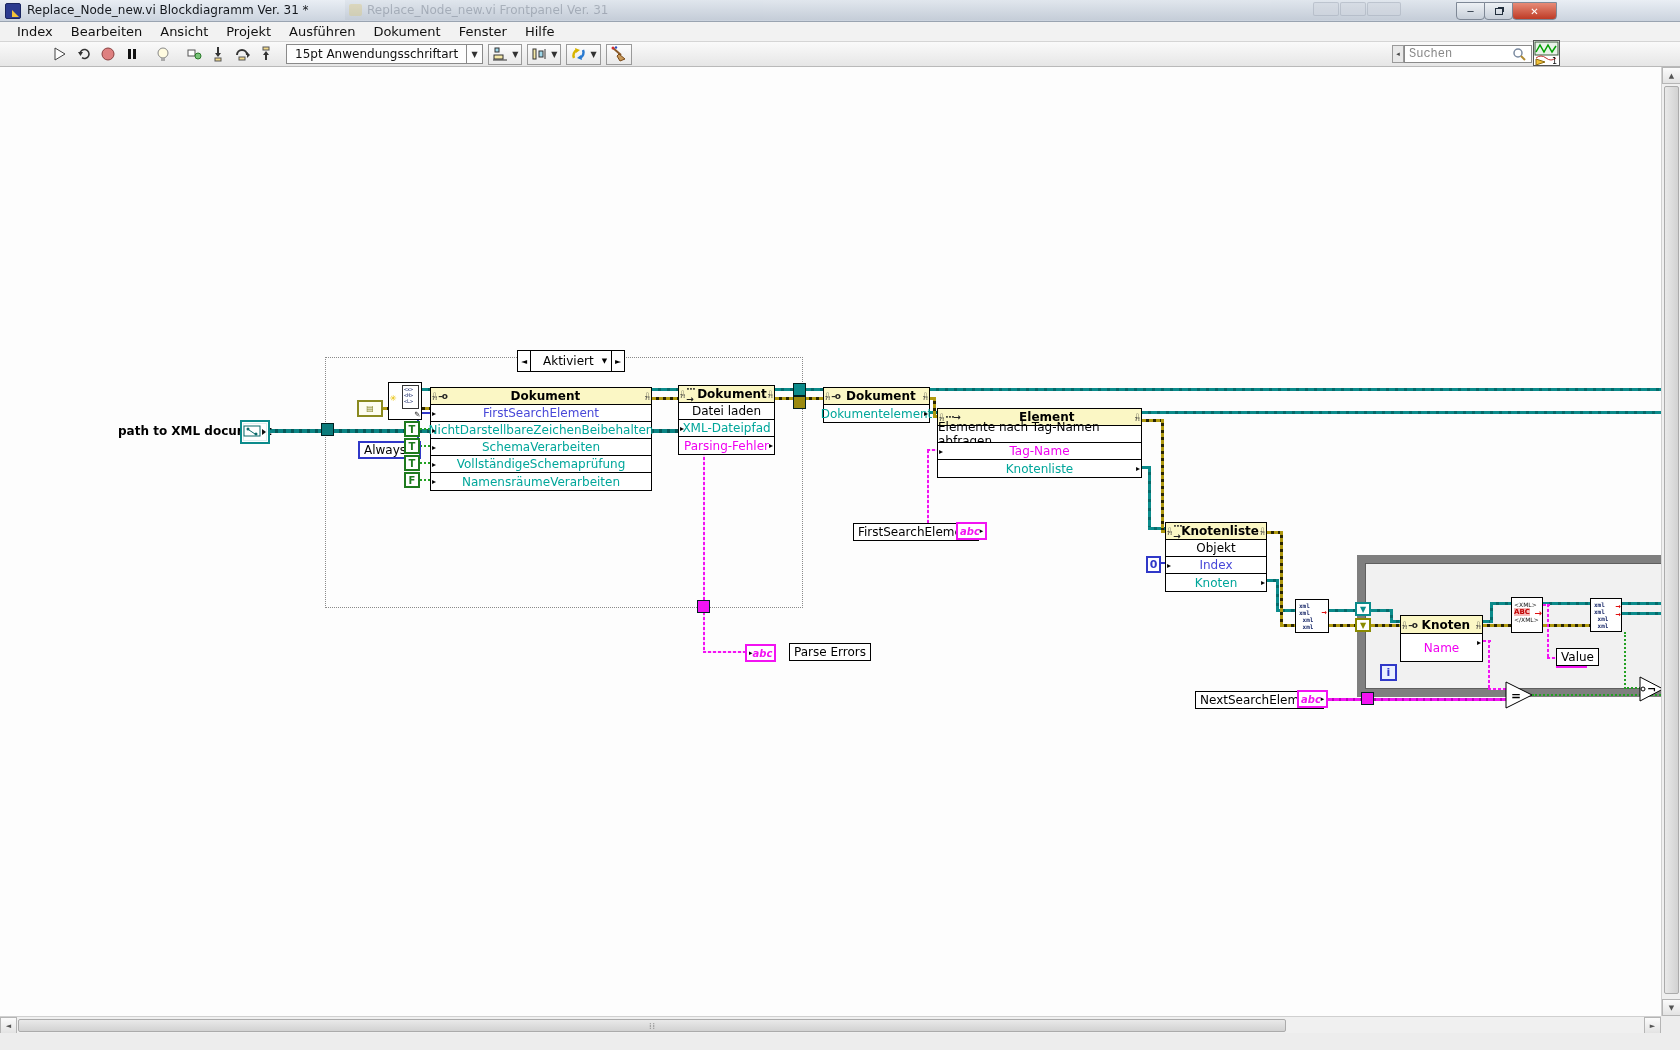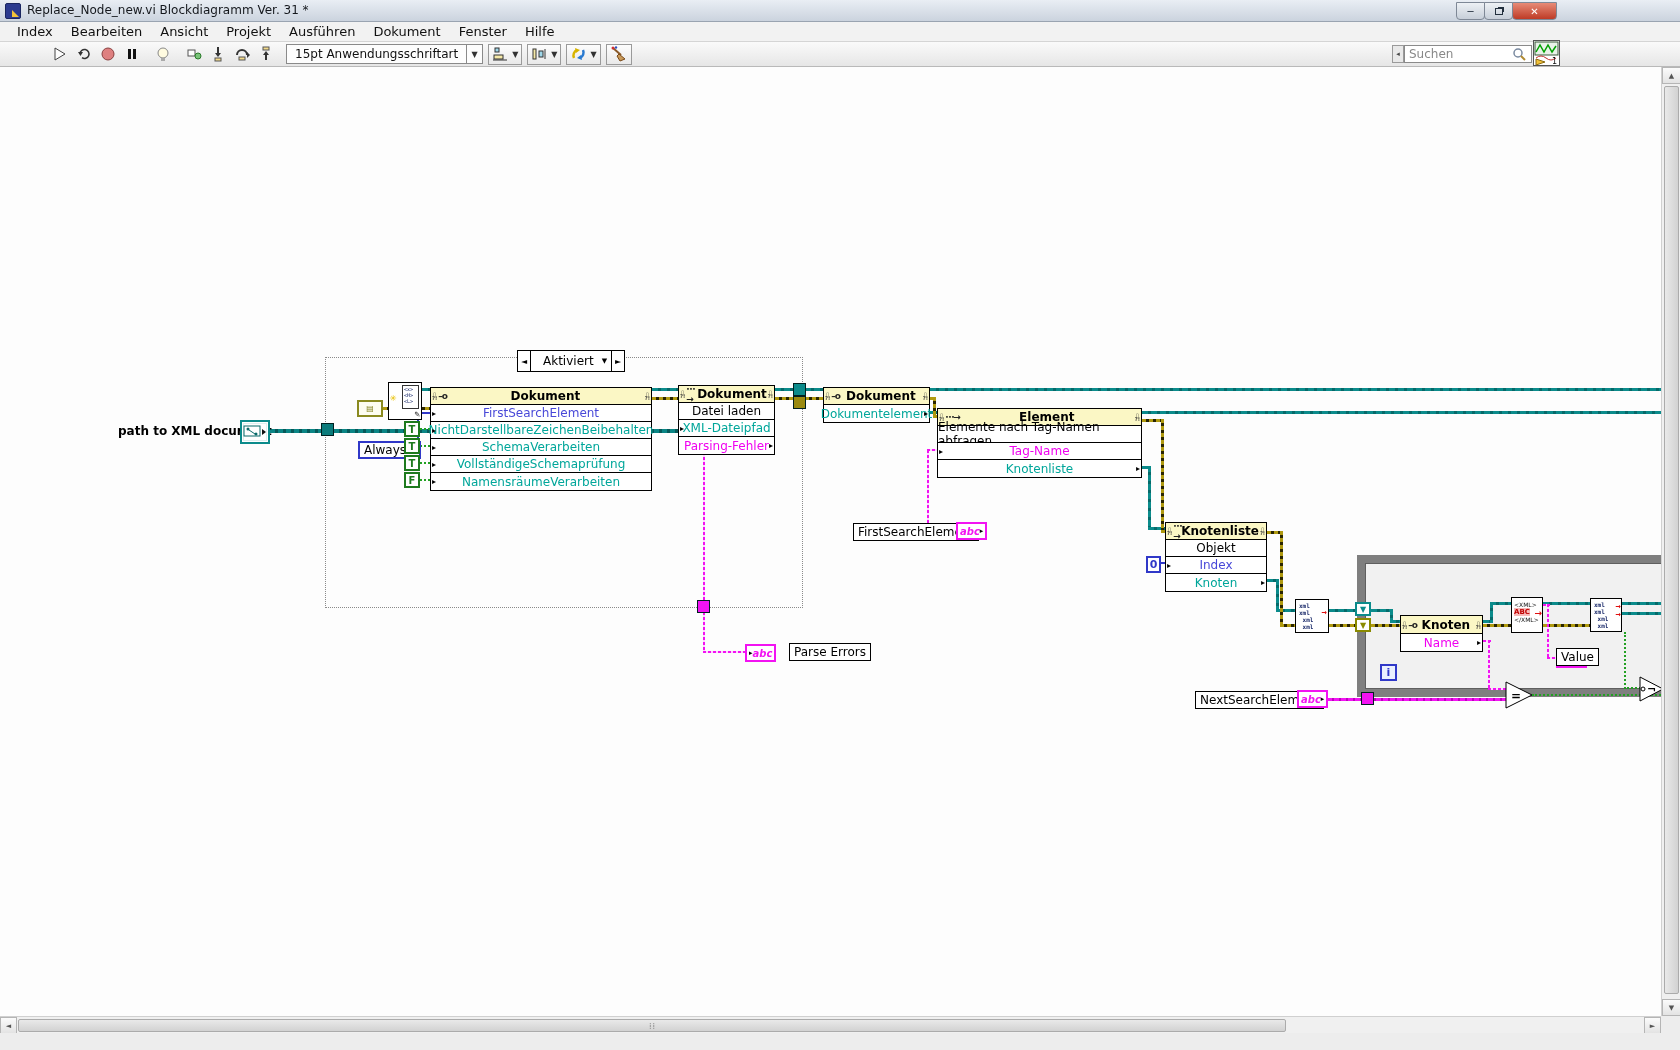--- a/index.html
+++ b/index.html
@@ -32,21 +32,21 @@
     display:flex; align-items:center; }
   .tbtn { width:22px; height:21px; display:flex; align-items:center; justify-content:center; margin:0 1px; border:1px solid transparent; }
   .tgroup { display:flex; align-items:center; margin-left:6px; }
   .font-select { display:flex; align-items:center; height:20px; border:1px solid #8A8A8A; background:#FDFDFD; margin-left:8px; }
   .font-select .txt { font-size:12px; padding:0 8px; color:#111; }
   .font-select .dd { width:16px; height:100%; border-left:1px solid #8A8A8A; display:flex; align-items:center; justify-content:center; font-size:8px; color:#333; }
   .dropbtn { display:flex; align-items:center; height:21px; border:1px solid #9A9A9A; background:linear-gradient(#FDFDFD,#E9E9E9); margin-left:5px; padding:0 3px; }
   .dropbtn .dd { font-size:8px; color:#333; margin-left:2px; }
   .search-wrap { position:absolute; right:148px; top:3px; display:flex; align-items:center; }
   .search-pre { width:12px; height:18px; border:1px solid #9A9A9A; background:#E9E9E9; font-size:7px; display:flex; align-items:center; justify-content:center; color:#444; }
-  .search-box { width:128px; height:18px; border:1px solid #8A8A8A; background:#fff; display:flex; align-items:center; padding:0 4px; }
+  .search-box { width:128px; height:18px; border:1px solid #8A8A8A; background:#fff; display:flex; align-items:center; padding:0 4px;font-family:Liberation Mono, monospace; }
   .search-box .ph { flex:1; font-size:12px; color:#888; }
   .helpbtn { position:absolute; right:122px; top:3px; width:21px; height:19px; border:1px solid #8A8A8A;
     background:linear-gradient(#F6F6F6,#DCDCDC); display:flex; align-items:center; justify-content:center;
     font-weight:bold; font-size:13px; color:#E2B400; text-shadow:0 0 1px #24408E; }
   .vi-badge { position:absolute; right:120px; top:40px; width:27px; height:26px; border:1px solid #555; background:#fff; z-index:31; }
 
   
   .diagbg { position:absolute; left:0; top:67px; width:1680px; height:949px; background:#FDFDFD; z-index:1; }
   .abs { position:absolute; }.z3{z-index:3}
 
@@ -114,20 +114,27 @@
   .sthumb.h { background:linear-gradient(#E9E9E9,#D2D2D2); }
   .grip { position:absolute; font-size:8px; color:#8A8A8A; letter-spacing:1px; }
   .bottomframe { position:absolute; left:0; top:1033px; width:1680px; height:17px; background:#EDEDED; z-index:20; }
 </style>
 </head>
 <body>
 
 <div class="screen">
 
   <div class="titlebar">
+    <div class="ghostbar">
+      <span class="ghost-icon"></span>
+      <span class="ghost-title">Replace_Node_new.vi Frontpanel Ver. 31</span>
+      <span class="ghost-btn" style="right:118px"></span>
+      <span class="ghost-btn" style="right:91px"></span>
+      <span class="ghost-btn" style="right:56px;width:34px"></span>
+    </div>
     <span class="app-icon"></span>
     <span class="title-text">Replace_Node_new.vi Blockdiagramm Ver. 31 *</span>
     <div class="winbtns">
       <div class="winbtn">─</div>
       <div class="winbtn">
           <span class="restore-glyph"></span>
         </div>
       <div class="winbtn close">✕</div>
     </div>
   </div>
@@ -501,21 +508,21 @@
       <span>0</span>
     </div>
 
   <div class="lvnode" style="left:1400px;top:615px;width:83px">
     <div class="lvhead" style="height:18px">
       <span class="chip">▯<br>?!</span>
       <span class="nglyph">–o</span>
       <span class="title">Knoten</span>
       <span class="chip">▯<br>?!</span>
     </div>
-    <div class="lvrow c-mag" style="height:17px">
+    <div class="lvrow c-mag" style="height:27px">
         <span>Name</span>
         <span class="out-arrow">▸</span>
       </div>
   </div>
 
   <div class="iconnode" style="left:1295px;top:599px;width:34px;height:34px">
     <div class="xml-lines">xml<br>xml<br>&nbsp;xml<br>&nbsp;xml</div>
     <span class="redarr" style="right:1px;top:7px">→</span>
   </div>
 

